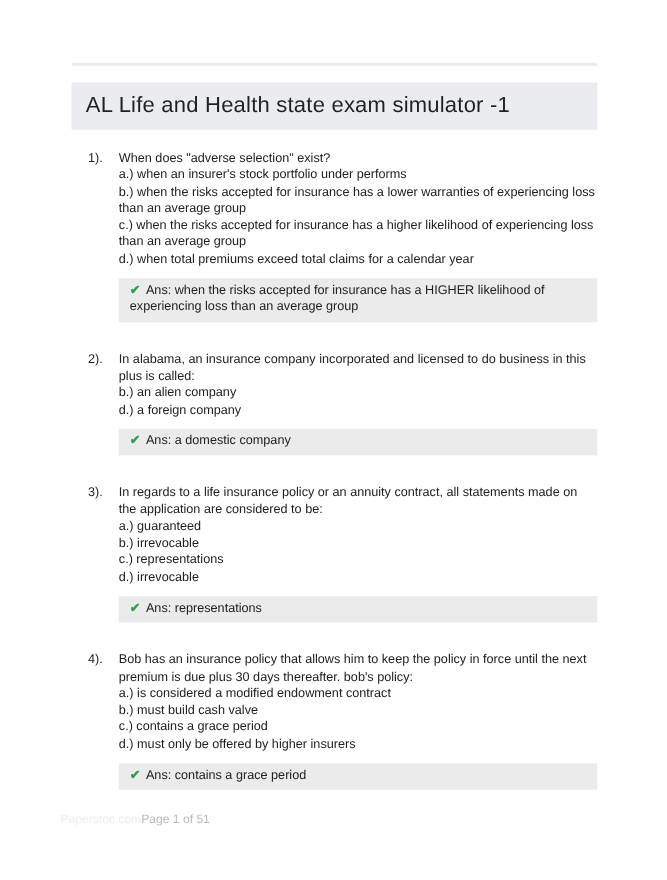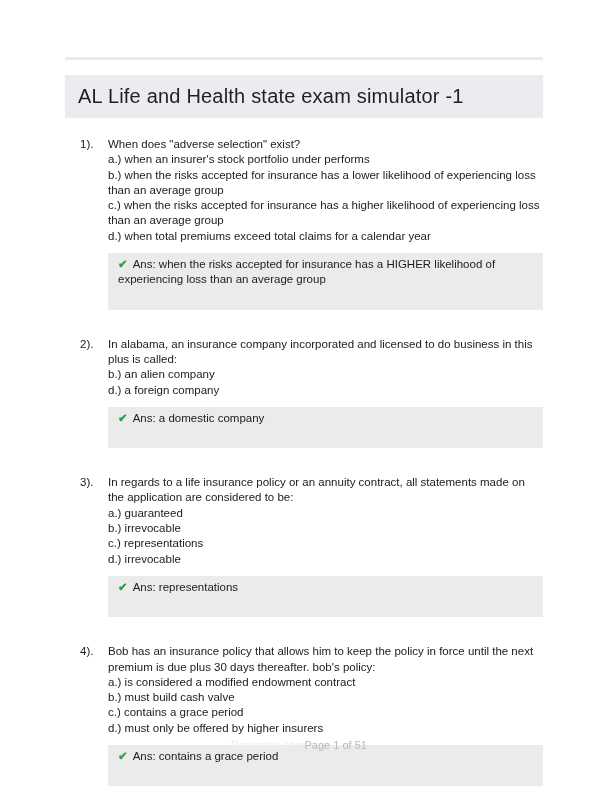--- a/index.html
+++ b/index.html
@@ -56,37 +56,37 @@
     width: 28px;
     flex-shrink: 0;
     color: #212121;
   }
   .q-body { flex: 1; }
   .q-text { color: #212121; }
   .q-option { color: #212121; }
   .answer-box {
     margin-top: 9px;
     background: #ebebeb;
-    padding: 4px 10px 22px 10px;
+    padding: 4px 10px 5px 10px;
     line-height: 15.3px;
   }
   .check {
     color: #2f9e4d;
     font-weight: 700;
     margin-right: 5px;
     font-size: 11.5px;
   }
   .answer-text { color: #212121; }
   .footer {
     position: absolute;
     left: 55px;
     right: 63px;
     bottom: 17px;
     display: flex;
-    justify-content: center;
+    justify-content: flex-start;
     align-items: baseline;
     font-size: 11px;
   }
   .watermark { color: #eeedee; }
   .page-indicator { color: #b9b9b9; }
 </style>
 </head>
 <body>
 
 <div class="page">
@@ -98,21 +98,21 @@
       <div class="title">AL Life and Health state exam simulator -1</div>
     </div>
 
     <div class="questions">
 
       <div class="question">
         <div class="q-num">1).</div>
         <div class="q-body">
           <div class="q-text">When does "adverse selection" exist?</div>
           <div class="q-option">a.) when an insurer's stock portfolio under performs</div>
-          <div class="q-option">b.) when the risks accepted for insurance has a lower likelihood of experiencing loss than an average group</div>
+          <div class="q-option">b.) when the risks accepted for insurance has a lower warranties of experiencing loss than an average group</div>
           <div class="q-option">c.) when the risks accepted for insurance has a higher likelihood of experiencing loss than an average group</div>
           <div class="q-option">d.) when total premiums exceed total claims for a calendar year</div>
           <div class="answer-box"><span class="check">✔</span><span class="answer-text">Ans: when the risks accepted for insurance has a HIGHER likelihood of experiencing loss than an average group</span></div>
         </div>
       </div>
 
       <div class="question">
         <div class="q-num">2).</div>
         <div class="q-body">
           <div class="q-text">In alabama, an insurance company incorporated and licensed to do business in this plus is called:</div>

